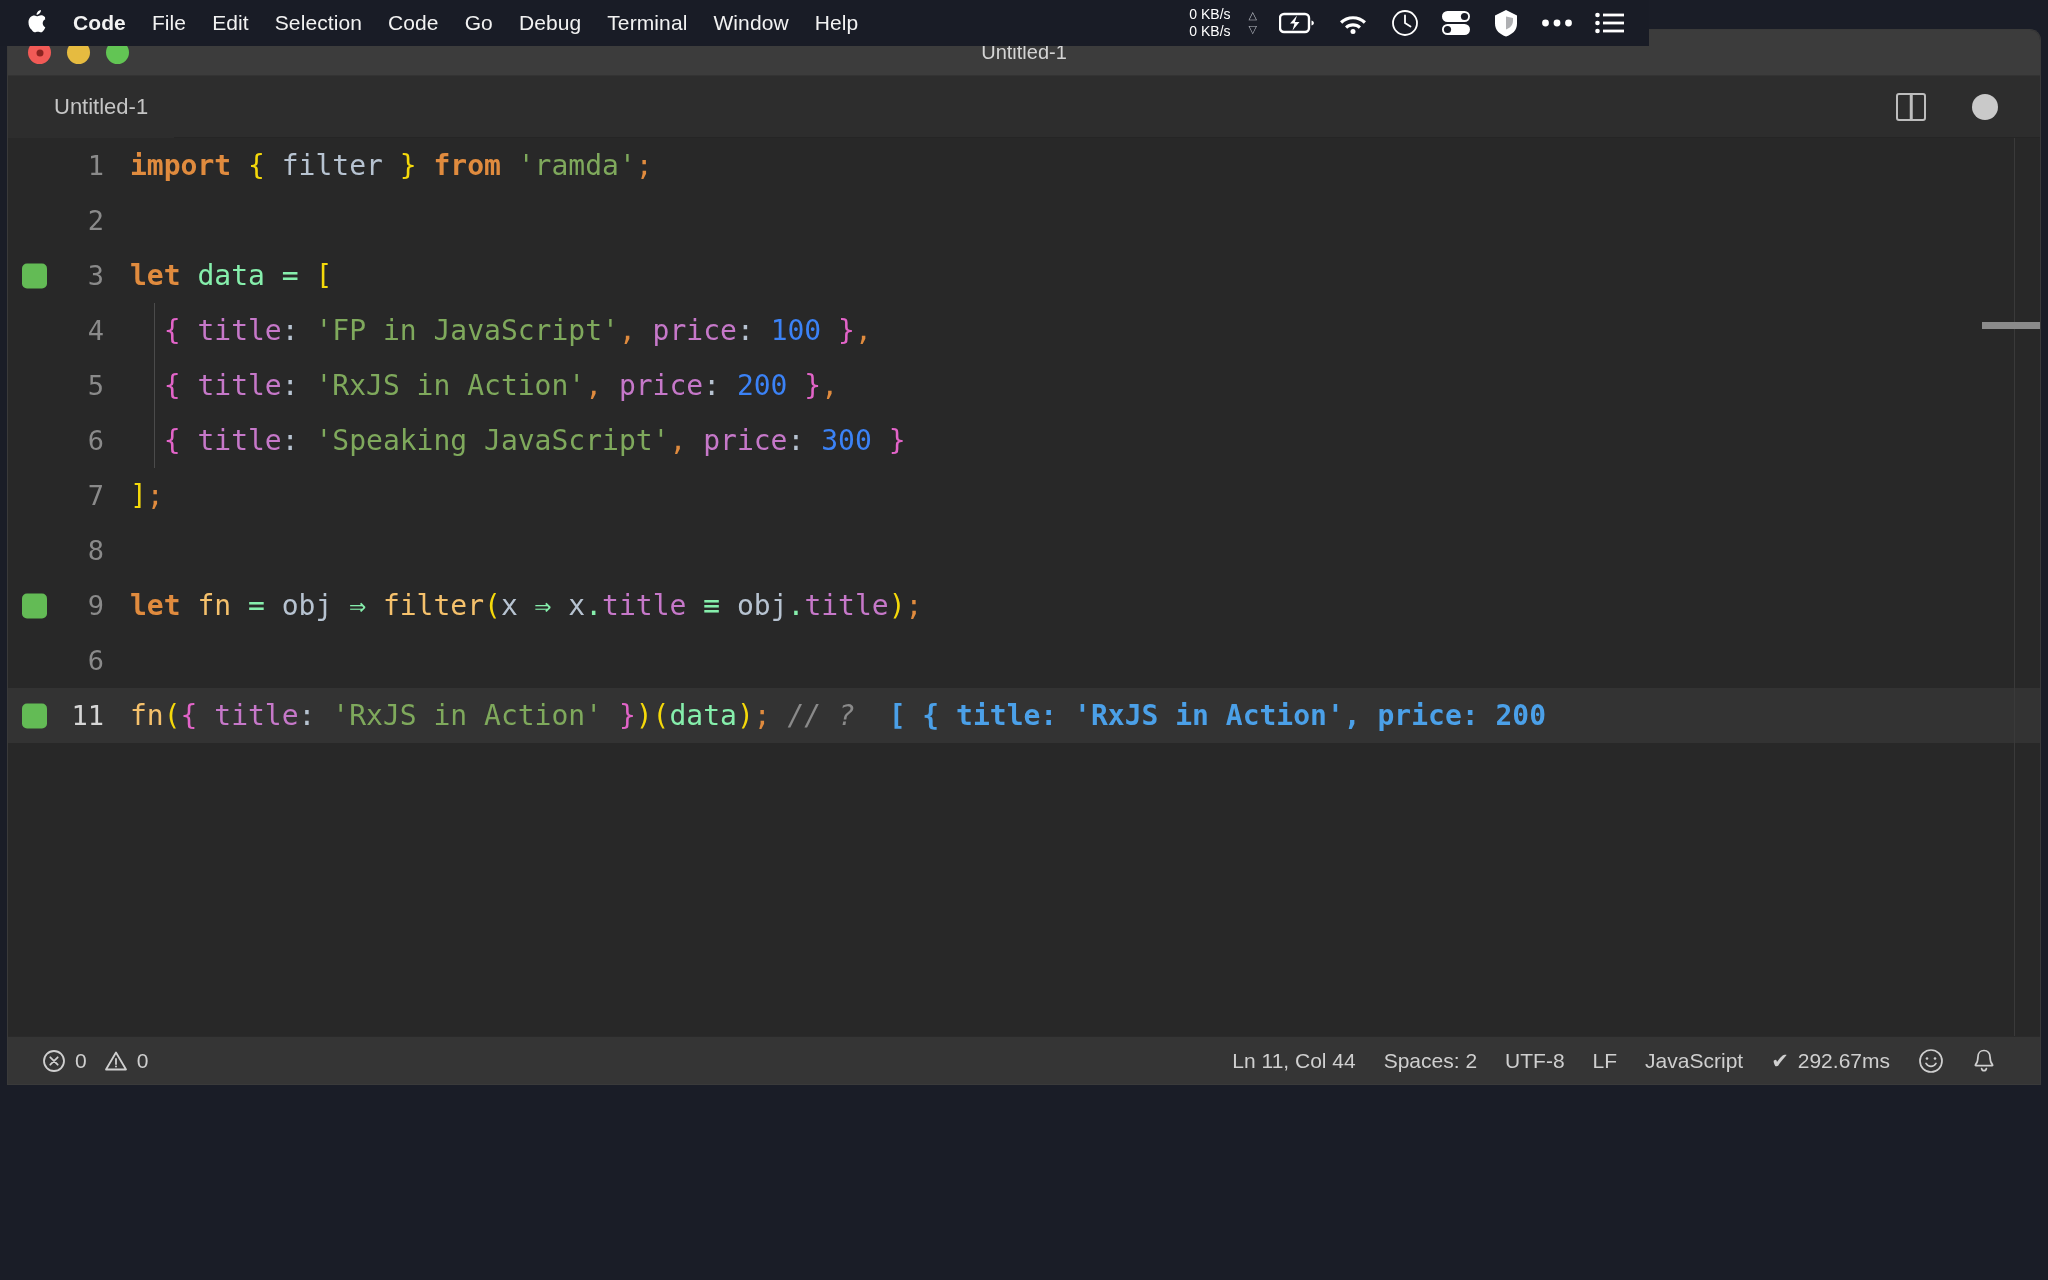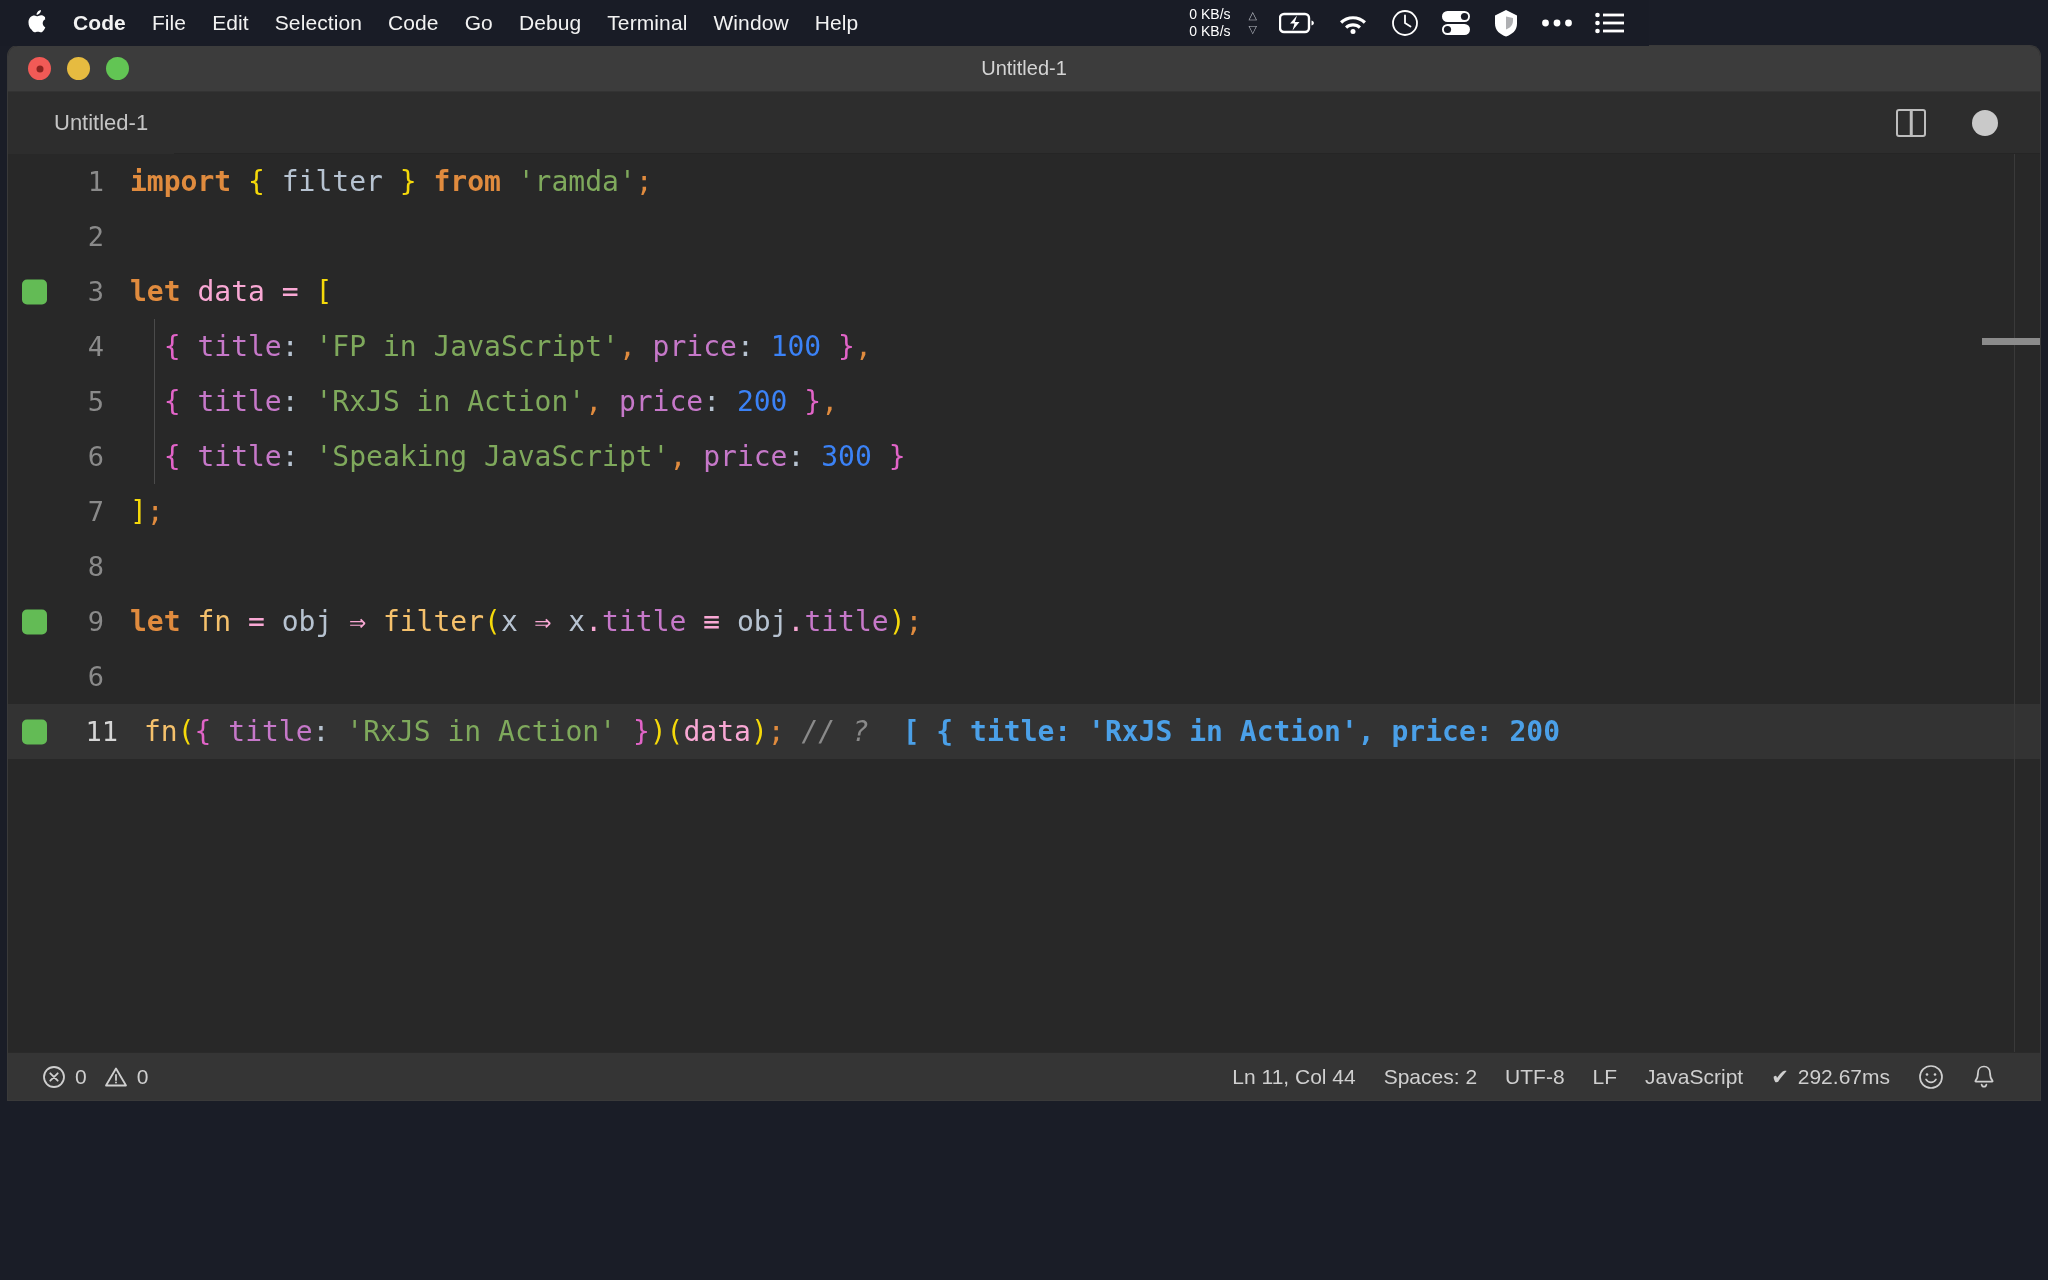--- a/index.html
+++ b/index.html
@@ -42,21 +42,21 @@
     font-size: 14px; line-height: 1.18; color: #ffffff;
     font-family: "Liberation Sans", sans-serif;
   }
   .net-speed .rates { text-align: right; }
   .net-speed .arrows { display: flex; flex-direction: column; font-size: 11px; color: #b9bcc4; line-height: 1.25; }
   .mb-icon { display: flex; align-items: center; justify-content: center; height: 46px; }
   .mb-icon svg { fill: #ffffff; }
 
   
   #window {
-    position: absolute; left: 8px; top: 46px;
+    position: absolute; left: 8px; top: 30px;
     width: 2032px; height: 1054px;
     background: #282828;
     border-radius: 10px 10px 0 0;
     overflow: hidden;
     box-shadow: 0 0 0 1px #3a3a3a;
   }
 
   
   #titlebar {
     position: relative;
@@ -114,41 +114,41 @@
   }
   .code-line {
     position: relative;
     height: 55px;
     display: flex; align-items: center;
     white-space: pre;
     font-family: "DejaVu Sans Mono", monospace;
     font-size: 28px;
     color: #d6d6d6;
   }
-  .code-line.active { background: #333333; padding-left: 14px; }
+  .code-line.active { background: #333333; }
   .code-line.active .ln { color: #d6d6d6; }
   .gutter-mark {
     position: absolute; left: 14px; top: 50%;
     transform: translateY(-50%);
     width: 25px; height: 25px; border-radius: 5px;
     background: #63bb55;
   }
   .ln {
     width: 122px; text-align: right; padding-right: 26px;
     color: #8a8a8a; font-size: 27px; flex: none;
     font-family: "DejaVu Sans Mono", monospace;
   }
   .code-text { flex: 1; padding-left: 0; }
   .indent-guide {
     position: absolute; left: 146px; top: 0; bottom: 0;
     width: 1px; background: #4b4b4b;
   }     
   .t-kw-b    { color: #e08b3e; font-weight: bold; }
   .t-brace-y { color: #f5d90a; }     
-  .t-plain   { color: #f9a8d4; }
+  .t-plain   { color: #86efac; }
   .t-var     { color: #b7c3d1; }
   .t-str     { color: #7fa95c; }
   .t-prop    { color: #c678c9; }
   .t-colon   { color: #b7c3d1; }
   .t-num     { color: #3b82f6; }
   .t-brace-p { color: #e264c8; }
   .t-punct-o { color: #e08b3e; }
   .t-fn      { color: #f5c16c; }
   .t-comment { color: #8a8a8a; font-style: italic; }
   .t-result  { color: #4ba0e8; font-weight: bold; }

